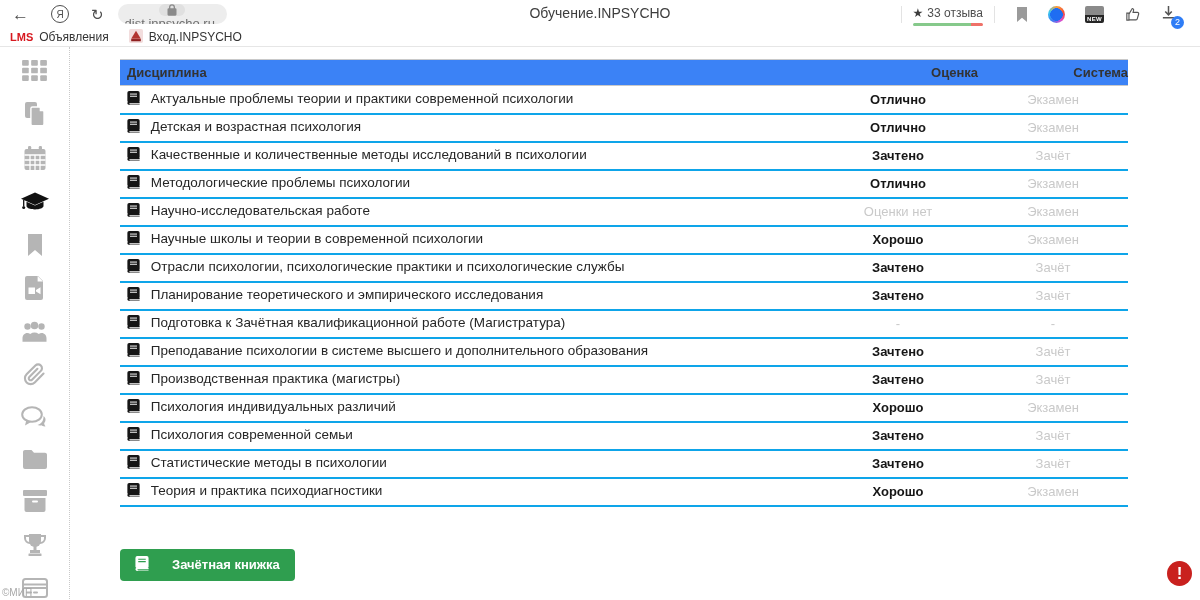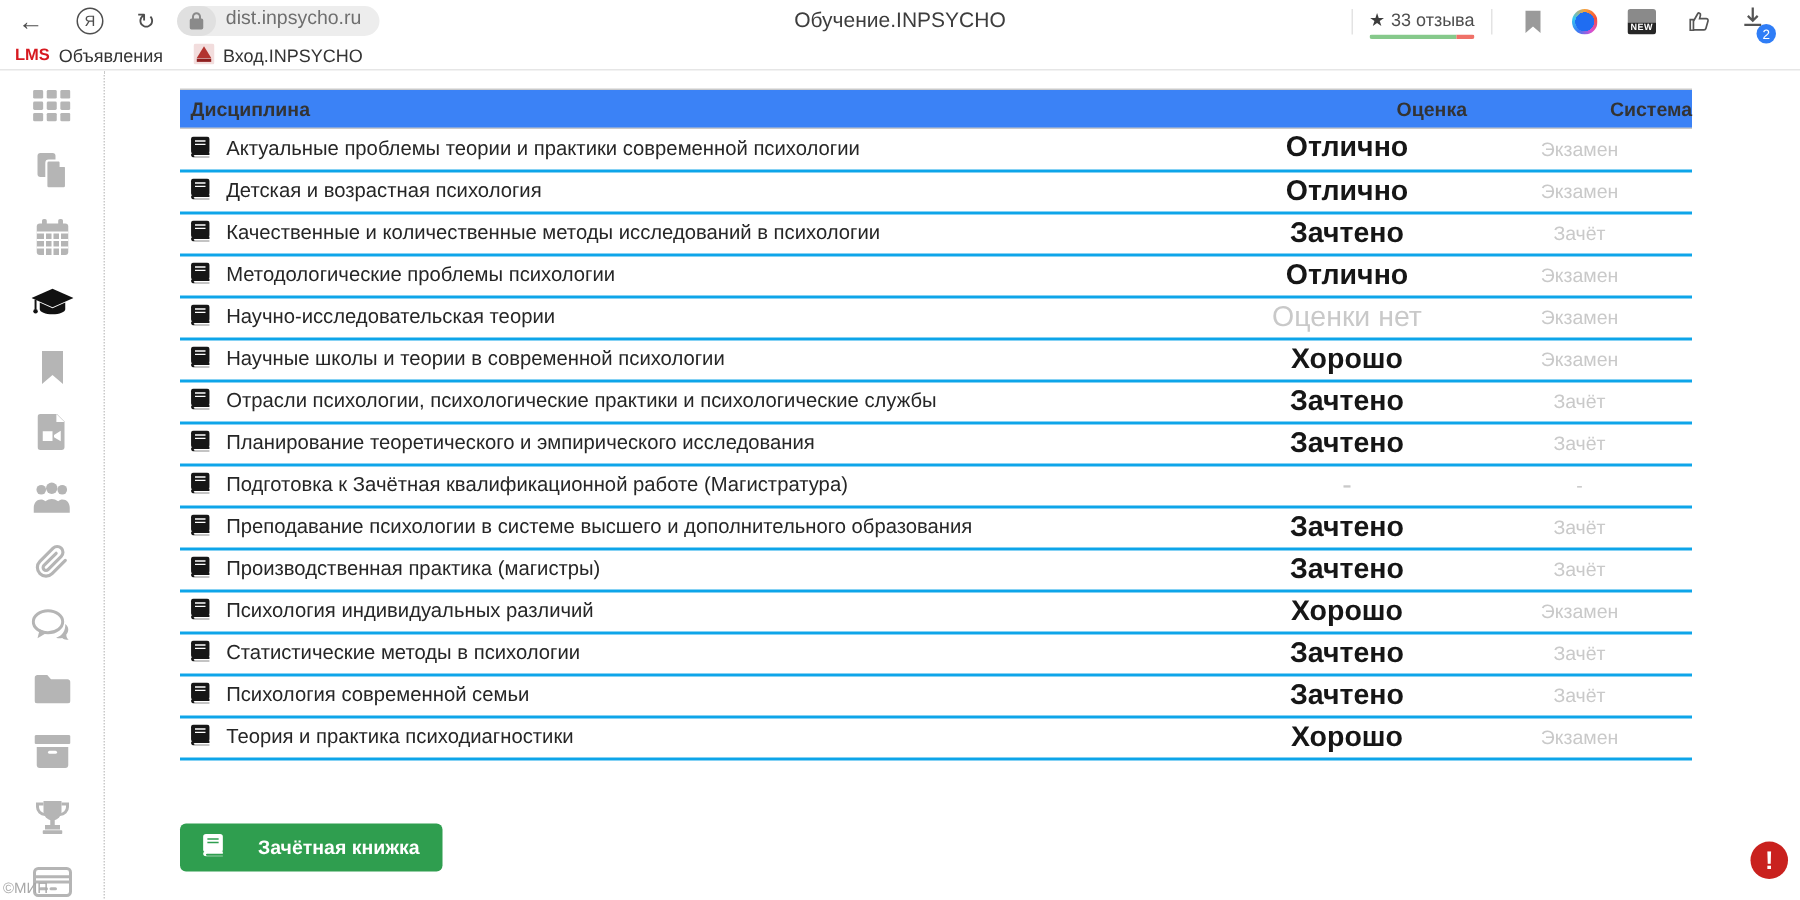--- a/index.html
+++ b/index.html
@@ -17,21 +17,21 @@
   body{
     position:relative;overflow:hidden;background:#fff;
     font-family:"Liberation Sans",sans-serif;color:#2b2b2b;
   }
   
   .topbar{height:28px;display:flex;align-items:center;padding:0 10px;position:relative;background:#fff;}
   .nav-back{font-size:17px;color:#4e4e4e;line-height:1;margin-left:2px;}
   .ya-circle{width:18px;height:18px;border:1.5px solid #4e4e4e;border-radius:50%;
     display:flex;align-items:center;justify-content:center;font-size:10px;color:#4e4e4e;margin:0 0 0 22px;}
   .nav-refresh{font-size:15px;color:#4e4e4e;margin-left:22px;line-height:1;}
-  .url-pill{display:flex;background:#ededed;border-radius:11px;height:20px;margin-left:14px;overflow:hidden;}
+  .url-pill{display:flex;align-items:center;background:#ededed;border-radius:11px;height:20px;margin-left:14px;overflow:hidden;flex-direction:column;}
   .lock-seg{background:#e0e0e0;height:100%;display:flex;align-items:center;padding:0 8px;border-radius:11px;}
   .url-text{padding:0 12px 0 7px;font-size:13px;color:#6f6f6f;}
   .page-title{position:absolute;left:0;right:0;top:5px;text-align:center;font-size:14px;color:#3d3d3d;pointer-events:none;}
   .top-right{margin-left:auto;display:flex;align-items:center;height:100%;}
   .vsep{width:1px;height:17px;background:#e3e3e3;margin:0 11px;}
   .reviews{display:flex;flex-direction:column;align-items:center;padding-top:3px;}
   .reviews-text{font-size:12px;color:#4e4e4e;display:flex;gap:4px;align-items:center;white-space:nowrap;}
   .reviews-star{font-size:12px;color:#3c3c3c;}
   .reviews-bar{width:100%;height:3px;margin-top:3px;display:flex;border-radius:2px;overflow:hidden;}
   .rb-green{flex:83;background:var(--reviews-green);}
@@ -63,21 +63,21 @@
   
   table.grades{width:1008px;border-collapse:collapse;table-layout:fixed;}
   col.col-grade{width:160px;} col.col-system{width:150px;}
   thead th{background:#3b82f6;border-top:1px solid #c9c9c9;border-bottom:1px solid #c9c9c9;
     height:26px;font-size:13px;color:#333;font-weight:bold;}
   th.h-disc{text-align:left;padding-left:7px;}
   th.h-grade,th.h-system{text-align:right;}
   tbody td{border-bottom:2px solid #0ea5e9;height:28px;}
   td.c-disc{padding-left:7px;font-size:13.5px;color:#262626;white-space:nowrap;overflow:hidden;}
   .book-icon{display:inline-block;vertical-align:-2px;margin-right:7px;color:#161616;--book-line:#fff;}
-  td.c-grade{text-align:center;font-weight:bold;font-size:19px;color:#161616;}
+  td.c-grade{text-align:center;font-weight:bold;font-size:13px;color:#161616;}
   td.c-grade.muted{font-weight:normal;color:var(--muted-text);}
   td.c-system{text-align:center;font-size:13px;color:var(--muted-text);}
   
   .gradebook-btn{margin-top:42px;display:inline-flex;align-items:center;gap:23px;
     background:var(--accent-green);color:#fff;font-weight:bold;font-size:13px;
     font-family:"Liberation Sans",sans-serif;padding:7px 15px;border-radius:4px;border:none;cursor:pointer;}
   .gradebook-btn .book-icon{color:#fff;--book-line:var(--accent-green);margin-right:0;vertical-align:-2px;}
   .alert-badge{position:absolute;left:1167px;top:561px;width:25px;height:25px;border-radius:50%;
     background:var(--alert-red);color:#fff;font-weight:bold;font-size:17px;
     display:flex;align-items:center;justify-content:center;cursor:pointer;}
@@ -322,21 +322,21 @@
     <td class="c-grade">Отлично</td>
     <td class="c-system">Экзамен</td>
   </tr>
           <tr>
     <td class="c-disc">
       <span class="book-icon"><svg width="13" height="14" viewBox="0 0 14 16" fill="currentColor">
                   <rect width="14" height="13" rx="2"></rect>
                   <path d="M2 12.4h12v1.6H3.2c-.7 0-1.2.3-1.2.7s.5.7 1.2.7H14V16H2.6C1.2 16 0 15.2 0 14 0 13 .8 12.4 2 12.4z"></path>
                   <path d="M3 3.5h8M3 6h8" stroke="var(--book-line,#fff)" stroke-width="1.1"></path>
                 </svg></span>
-      <span>Научно-исследовательская теории</span>
+      <span>Научно-исследовательская работе</span>
     </td>
     <td class="c-grade muted">Оценки нет</td>
     <td class="c-system">Экзамен</td>
   </tr>
           <tr>
     <td class="c-disc">
       <span class="book-icon"><svg width="13" height="14" viewBox="0 0 14 16" fill="currentColor">
                   <rect width="14" height="13" rx="2"></rect>
                   <path d="M2 12.4h12v1.6H3.2c-.7 0-1.2.3-1.2.7s.5.7 1.2.7H14V16H2.6C1.2 16 0 15.2 0 14 0 13 .8 12.4 2 12.4z"></path>
                   <path d="M3 3.5h8M3 6h8" stroke="var(--book-line,#fff)" stroke-width="1.1"></path>
@@ -418,33 +418,33 @@
     <td class="c-grade">Хорошо</td>
     <td class="c-system">Экзамен</td>
   </tr>
           <tr>
     <td class="c-disc">
       <span class="book-icon"><svg width="13" height="14" viewBox="0 0 14 16" fill="currentColor">
                   <rect width="14" height="13" rx="2"></rect>
                   <path d="M2 12.4h12v1.6H3.2c-.7 0-1.2.3-1.2.7s.5.7 1.2.7H14V16H2.6C1.2 16 0 15.2 0 14 0 13 .8 12.4 2 12.4z"></path>
                   <path d="M3 3.5h8M3 6h8" stroke="var(--book-line,#fff)" stroke-width="1.1"></path>
                 </svg></span>
+      <span>Психология современной семьи</span>
+    </td>
+    <td class="c-grade">Зачтено</td>
+    <td class="c-system">Зачёт</td>
+  </tr>
+          <tr>
+    <td class="c-disc">
+      <span class="book-icon"><svg width="13" height="14" viewBox="0 0 14 16" fill="currentColor">
+                  <rect width="14" height="13" rx="2"></rect>
+                  <path d="M2 12.4h12v1.6H3.2c-.7 0-1.2.3-1.2.7s.5.7 1.2.7H14V16H2.6C1.2 16 0 15.2 0 14 0 13 .8 12.4 2 12.4z"></path>
+                  <path d="M3 3.5h8M3 6h8" stroke="var(--book-line,#fff)" stroke-width="1.1"></path>
+                </svg></span>
       <span>Статистические методы в психологии</span>
-    </td>
-    <td class="c-grade">Зачтено</td>
-    <td class="c-system">Зачёт</td>
-  </tr>
-          <tr>
-    <td class="c-disc">
-      <span class="book-icon"><svg width="13" height="14" viewBox="0 0 14 16" fill="currentColor">
-                  <rect width="14" height="13" rx="2"></rect>
-                  <path d="M2 12.4h12v1.6H3.2c-.7 0-1.2.3-1.2.7s.5.7 1.2.7H14V16H2.6C1.2 16 0 15.2 0 14 0 13 .8 12.4 2 12.4z"></path>
-                  <path d="M3 3.5h8M3 6h8" stroke="var(--book-line,#fff)" stroke-width="1.1"></path>
-                </svg></span>
-      <span>Психология современной семьи</span>
     </td>
     <td class="c-grade">Зачтено</td>
     <td class="c-system">Зачёт</td>
   </tr>
           <tr>
     <td class="c-disc">
       <span class="book-icon"><svg width="13" height="14" viewBox="0 0 14 16" fill="currentColor">
                   <rect width="14" height="13" rx="2"></rect>
                   <path d="M2 12.4h12v1.6H3.2c-.7 0-1.2.3-1.2.7s.5.7 1.2.7H14V16H2.6C1.2 16 0 15.2 0 14 0 13 .8 12.4 2 12.4z"></path>
                   <path d="M3 3.5h8M3 6h8" stroke="var(--book-line,#fff)" stroke-width="1.1"></path>

